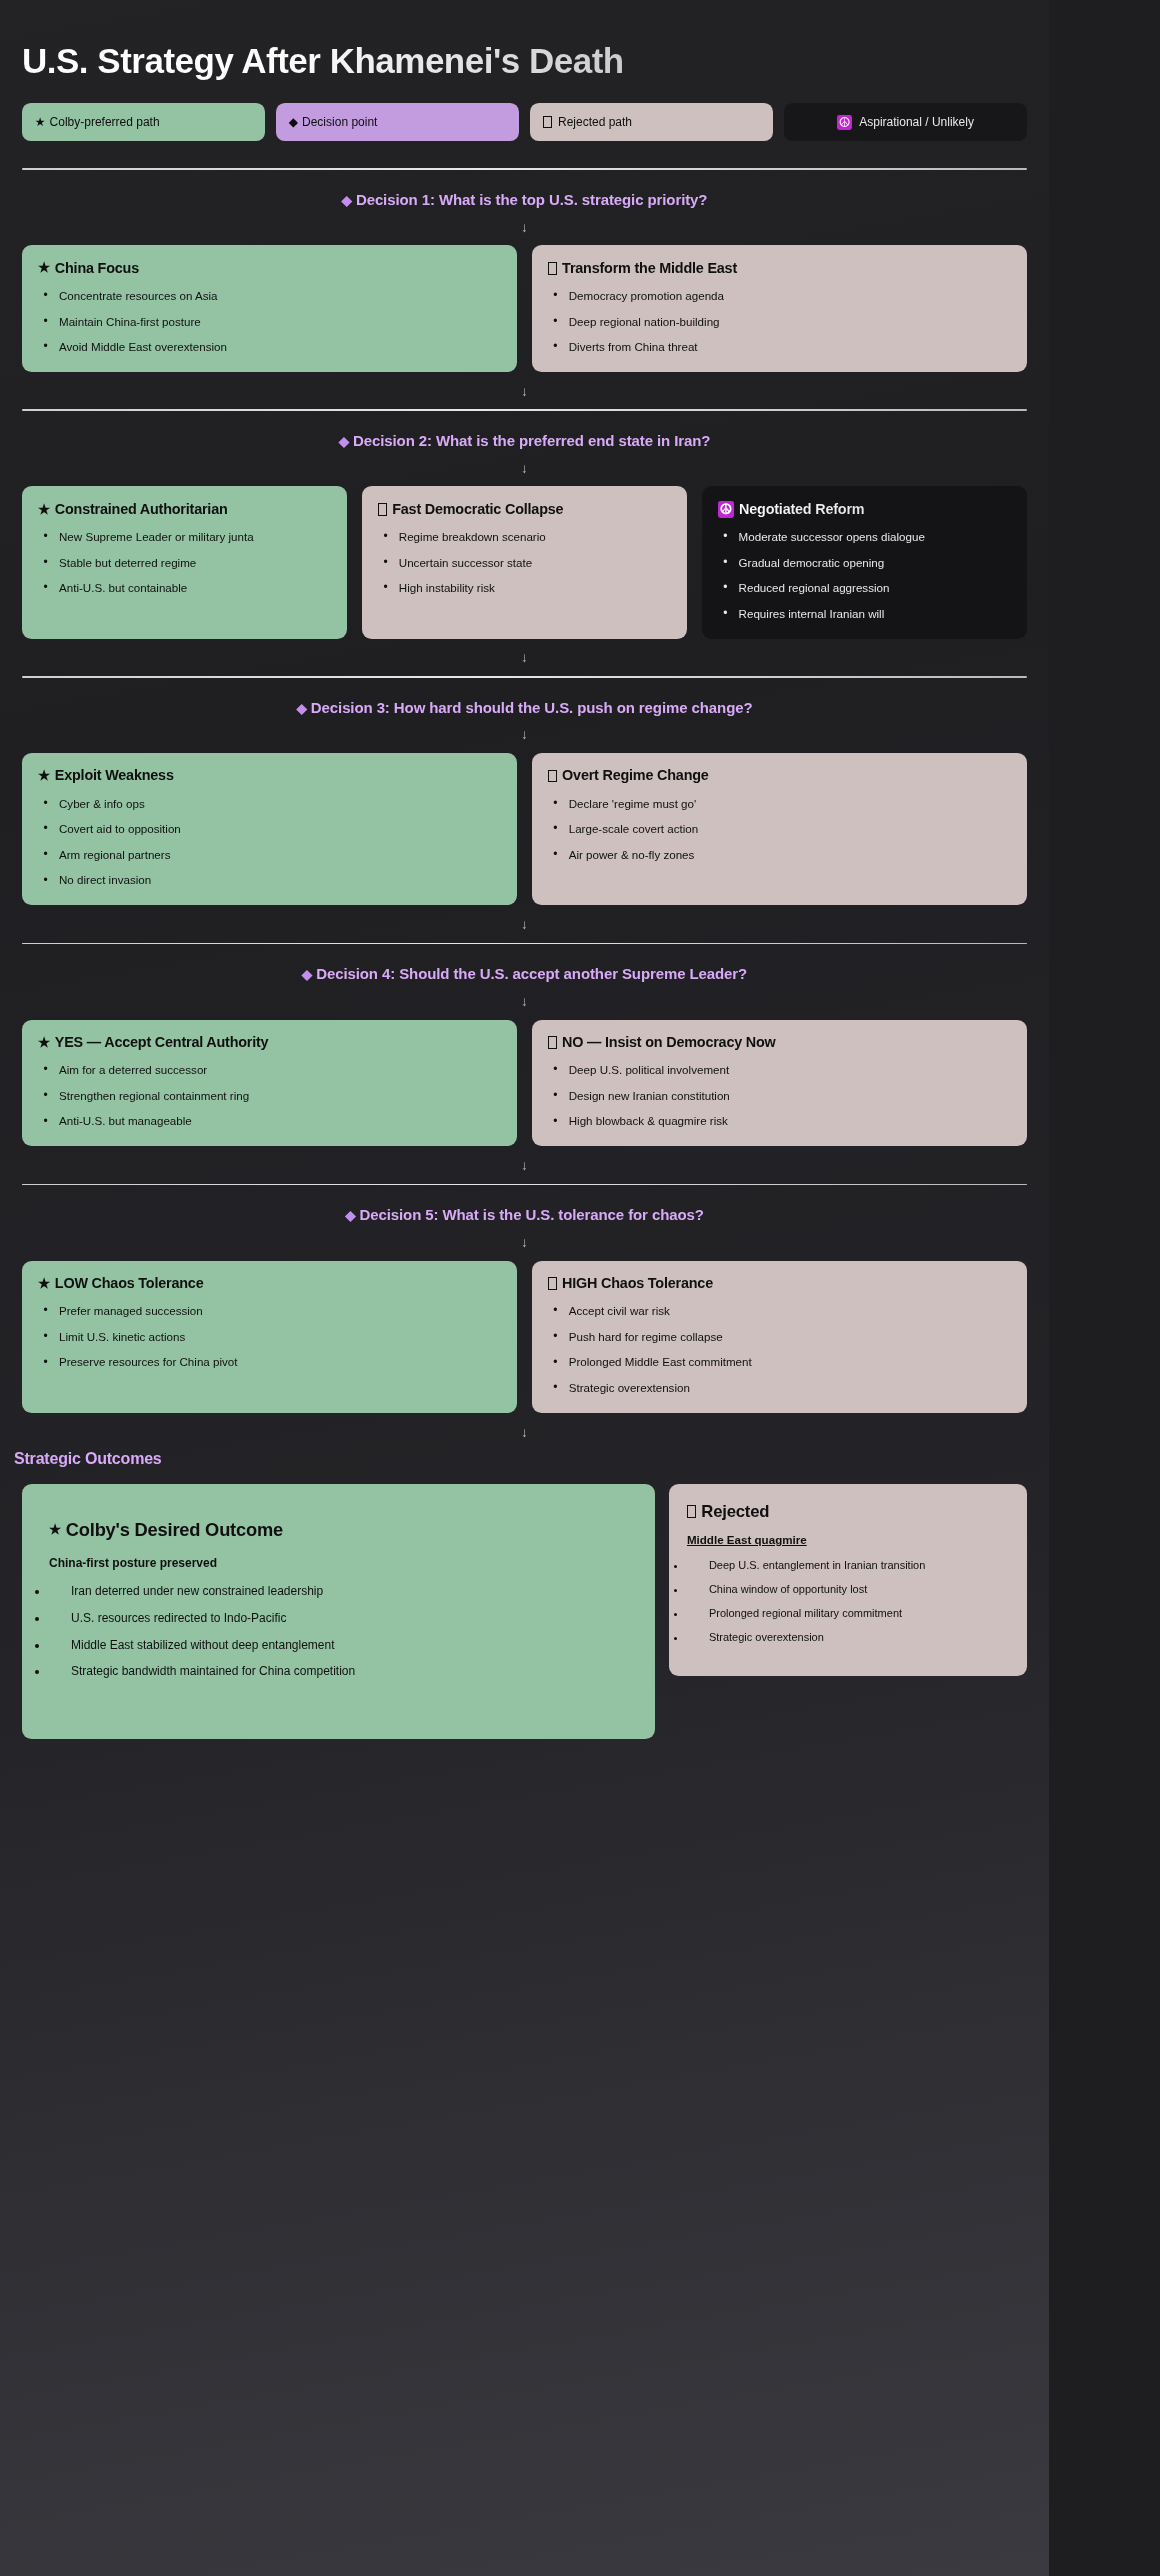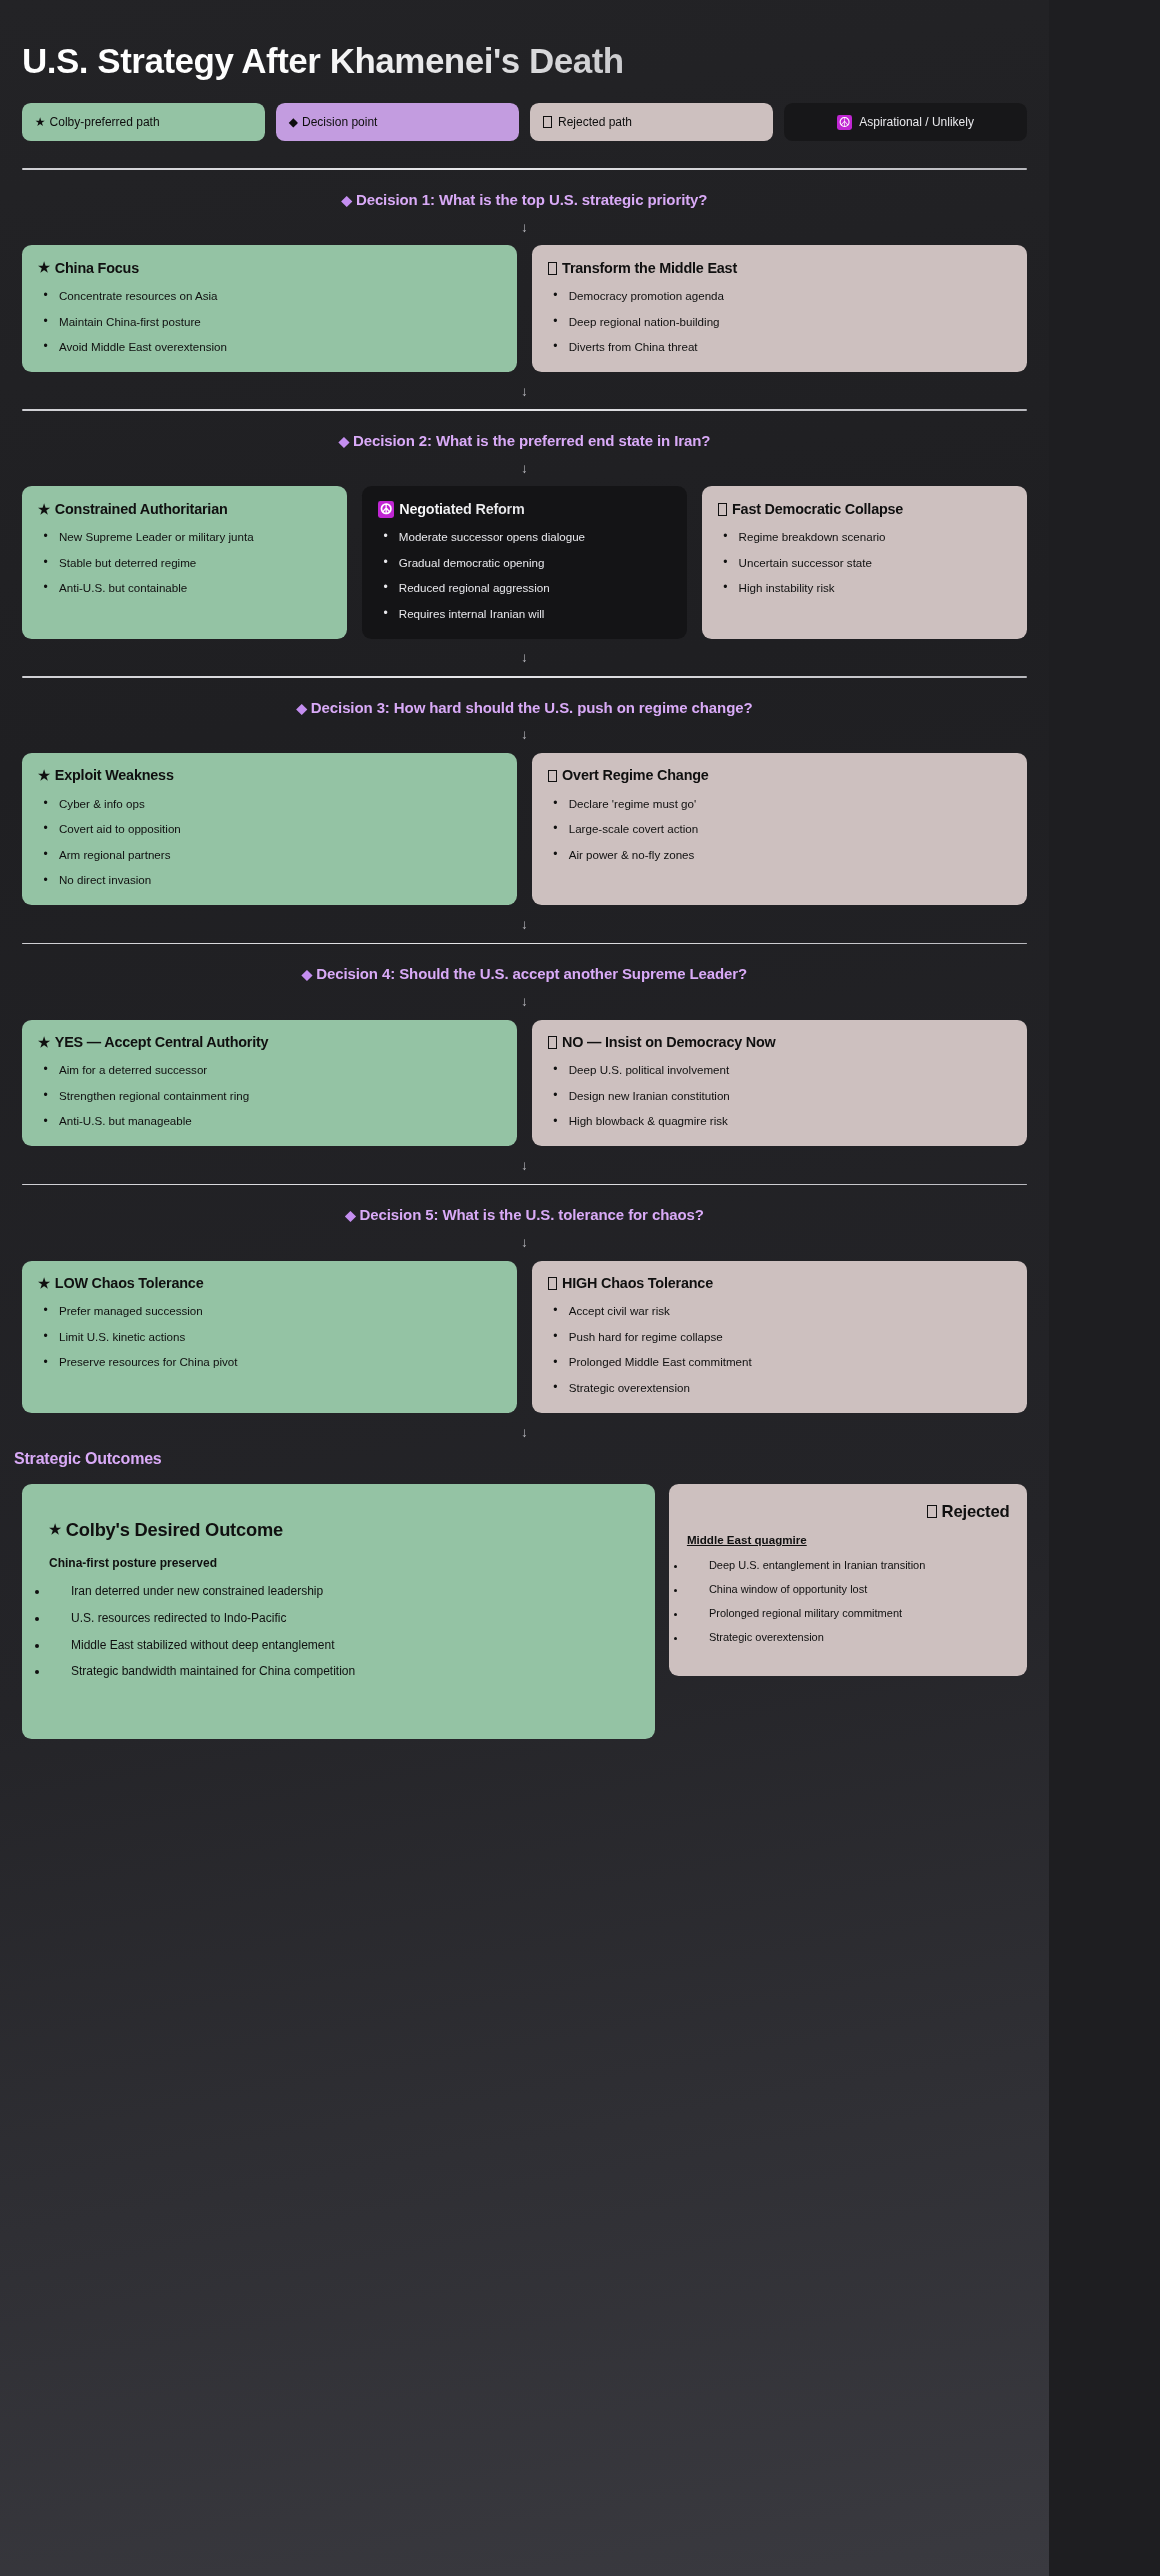--- a/index.html
+++ b/index.html
@@ -223,21 +223,21 @@
   .outcome-main .subhead { font-size: 12px; margin-bottom: 14.4px; }
   .outcome-main li { font-size: 12px; margin-bottom: 12.8px; padding-left: 22px; }
 
   .outcome-side {
     flex: 1 1 0;
     border-radius: 9.6px;
     background: #cdc0bf;
     color: #101010;
     padding: 17.5px 17.5px 21px 17.5px;
   }
-  .outcome-side .card-title { font-size: 16.7px; margin-bottom: 11px; justify-content: flex-end; }
+  .outcome-side .card-title { font-size: 16.7px; margin-bottom: 11px; }
   .outcome-side .subhead { font-size: 11.6px; margin-bottom: 12.8px; text-decoration: underline; }
   .outcome-side li { font-size: 11px; margin-bottom: 12px; padding-left: 22px; }
 
   .sec { margin-bottom: 6.4px; }
 </style>
 </head>
 <body>
 
 <div class="page">
   <div class="inner">
@@ -303,41 +303,41 @@
               <div class="card-title">
                 <span class="ico-star">★</span>
                 <span>Constrained Authoritarian</span>
               </div>
               <ul>
                 <li>New Supreme Leader or military junta</li>
                 <li>Stable but deterred regime</li>
                 <li>Anti-U.S. but containable</li>
               </ul>
             </div>
+            <div class="card tan">
+              <div class="card-title">
+                <span class="ico-tofu"></span>
+                <span>Fast Democratic Collapse</span>
+              </div>
+              <ul>
+                <li>Regime breakdown scenario</li>
+                <li>Uncertain successor state</li>
+                <li>High instability risk</li>
+              </ul>
+            </div>
             <div class="card dark">
               <div class="card-title">
                 <span class="ico-peace"></span>
                 <span>Negotiated Reform</span>
               </div>
               <ul>
                 <li>Moderate successor opens dialogue</li>
                 <li>Gradual democratic opening</li>
                 <li>Reduced regional aggression</li>
                 <li>Requires internal Iranian will</li>
-              </ul>
-            </div>
-            <div class="card tan">
-              <div class="card-title">
-                <span class="ico-tofu"></span>
-                <span>Fast Democratic Collapse</span>
-              </div>
-              <ul>
-                <li>Regime breakdown scenario</li>
-                <li>Uncertain successor state</li>
-                <li>High instability risk</li>
               </ul>
             </div>
           </div>
         </div>
         <div class="arrow">↓</div>
         <div class="sec">
           <div class="divider"></div>
           <div class="decision-head"><span class="dia">◆</span><span>Decision 3: How hard should the U.S. push on regime change?</span></div>
           <div class="arrow">↓</div>
           <div class="row">

